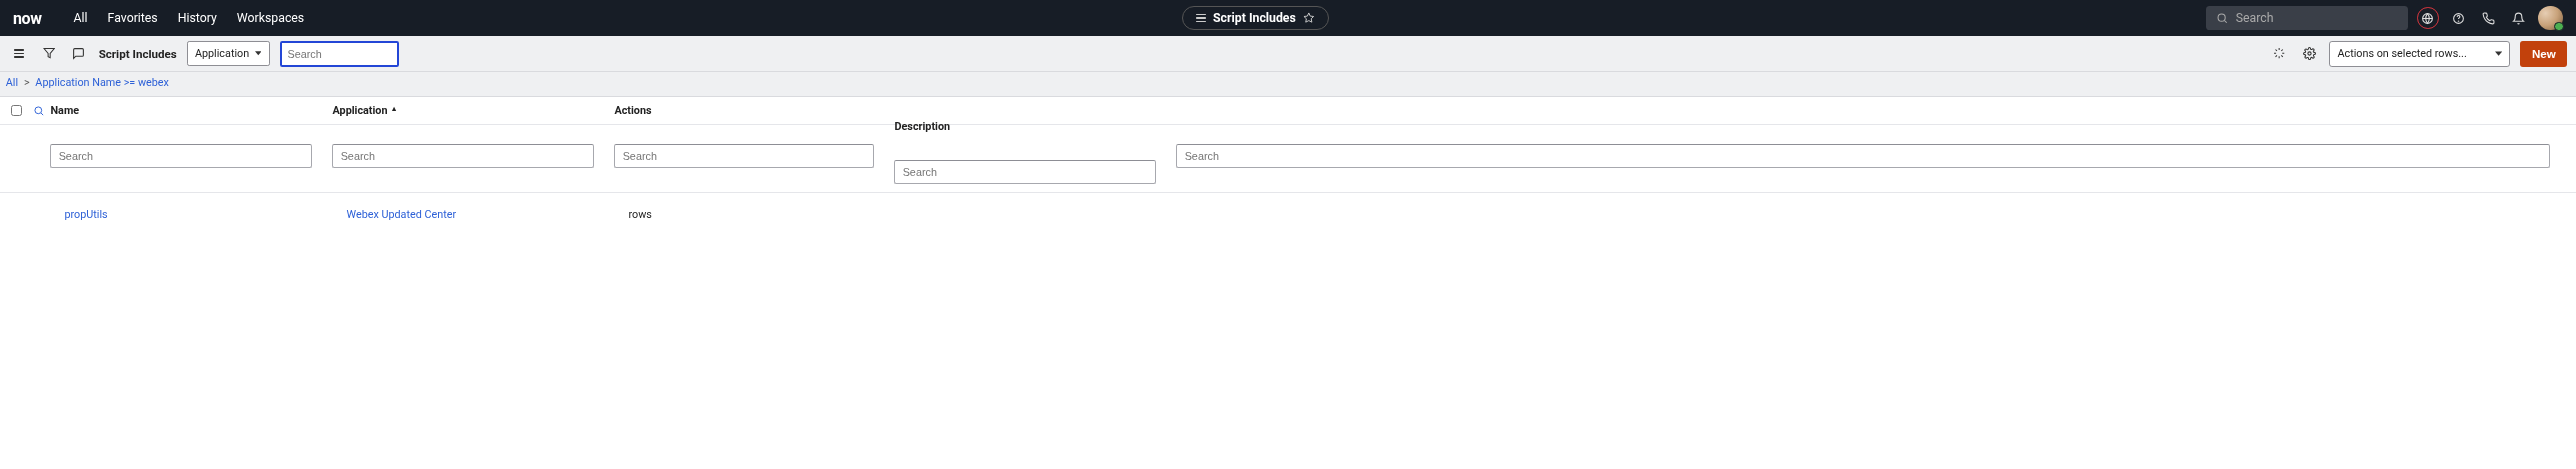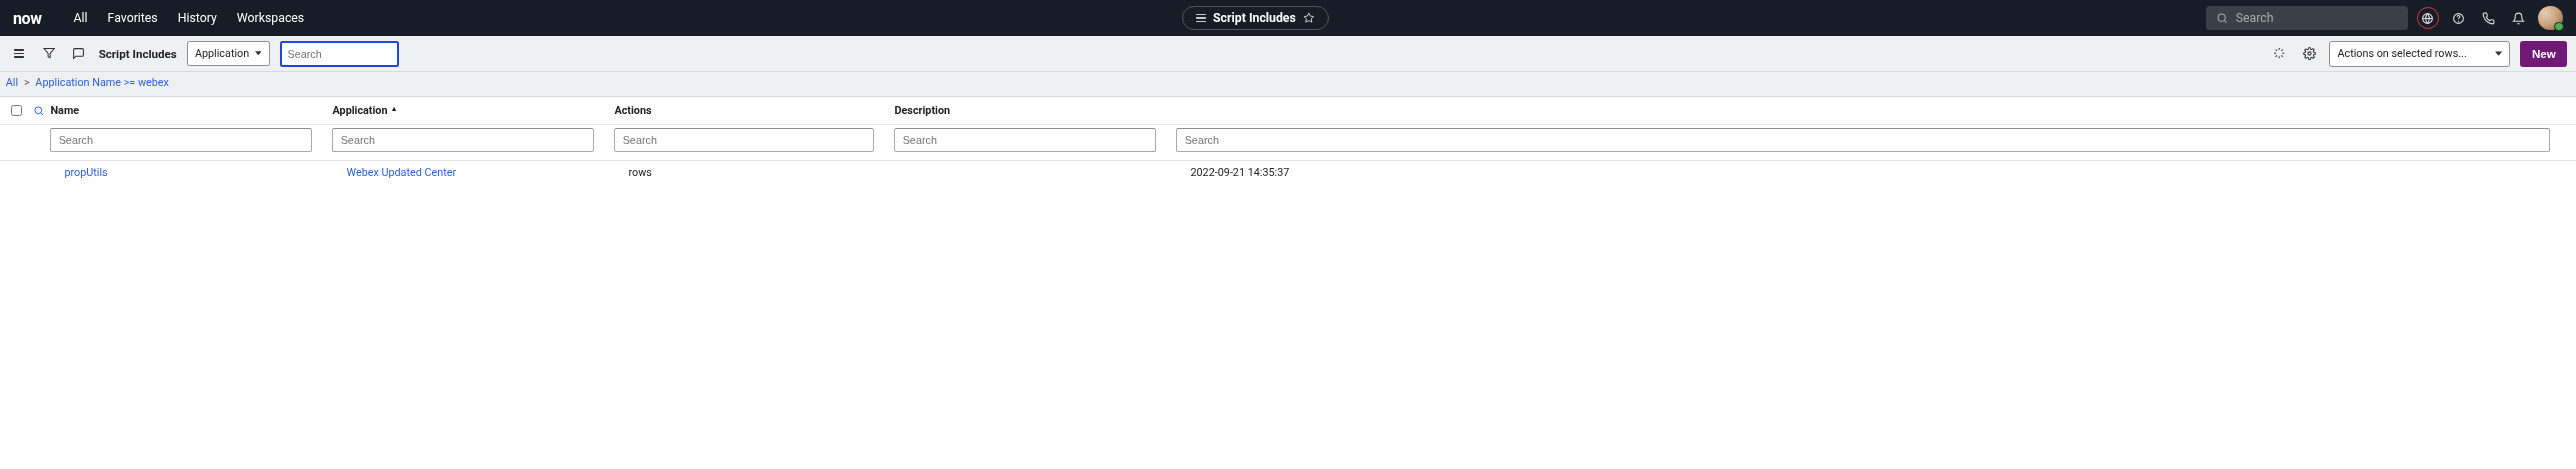--- a/index.html
+++ b/index.html
@@ -112,21 +112,21 @@
     background: #fff;
     border-radius: 2.9px;
     height: 26px;
     width: 181px;
     padding: 0 7.2px;
     display: flex; align-items: center; justify-content: space-between;
     font-size: 10.8px;
     cursor: pointer;
   }
   .new-btn {
-    background: #701a75;
+    background: #c2410c;
     color: #fff;
     border-radius: 2.9px;
     height: 26px;
     padding: 0 11.6px;
     font-weight: 600;
     font-size: 11.6px;
     display: flex; align-items: center;
     cursor: pointer;
     border: none;
   }
@@ -150,21 +150,21 @@
     padding: 3.6px 5.8px;
     border-bottom: 0.7px solid #e5e6ea;
     gap: 0;
     height: 27.5px;
   }
   .col-checkbox { width: 21.7px; display:flex;justify-content:center; }
   .col-search-icon { width: 23px; display:flex;justify-content:center;color:#2e61d7; cursor:pointer;}
   .col-name { flex: 0 0 282px; }
   .col-app  { flex: 0 0 282px; }
   .col-active { flex: 0 0 280px; }
-  .col-desc { flex: 0 0 282px; }
+  .col-desc { flex: 0 0 282px; margin-top: 32px; }
   .col-updated { flex: 1; }
   .th { font-weight: 700; font-size: 10.8px; display:flex;align-items:flex-start;gap:2.9px; }
   .sort-caret { font-size:7.2px; }
 
   .filter-row {
     display: flex;
     align-items: center;
     padding: 2.9px 5.8px 7.2px 5.8px;
     border-bottom: 0.7px solid #e5e6ea;
     background:#fff;
@@ -347,15 +347,14 @@
   <div class="col-updated"><input class="col-input" placeholder="Search" style=""></div>
 </div>
 
 <div class="data-row">
   <div class="col-checkbox"></div>
   <div class="col-search-icon"></div>
   <div class="col-name"><a>propUtils</a></div>
   <div class="col-app"><a>Webex Updated Center</a></div>
   <div class="col-active"><span>rows</span></div>
   <div class="col-desc"><span></span></div>
-  <div class="col-updated"><span>2022-09-21 14:35:37</span></div>
 </div>
 
 
 </body></html>

